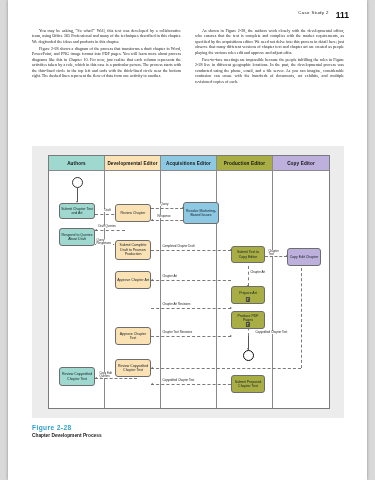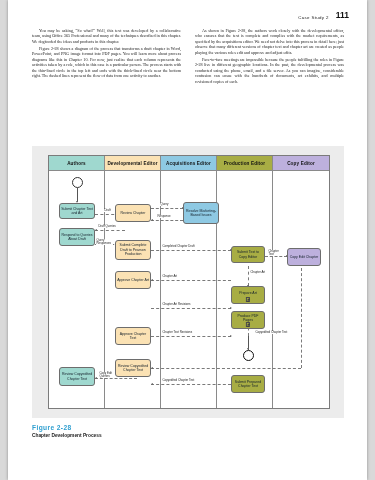--- a/index.html
+++ b/index.html
@@ -9,21 +9,21 @@
     font-family:"Liberation Serif", serif;
   }
   .page{
     position:absolute;left:8px;top:0;width:359px;height:480px;
     background:#ffffff;
     box-shadow:0 0 3px rgba(0,0,0,.35);
   }
   
   .runhead{
     position:absolute;right:18px;top:10px;
-    display:flex;align-items:flex-end;gap:7px;
+    display:flex;align-items:flex-start;gap:7px;
     font-family:"Liberation Sans", sans-serif;
   }
   .runhead .crumb{font-size:4.4px;letter-spacing:.35px;color:#222;}
   .runhead .folio{font-size:8.5px;font-weight:bold;color:#111;}
 
   
   .cols{
     position:absolute;left:24px;top:28px;width:312px;
     display:flex;gap:14px;
   }

